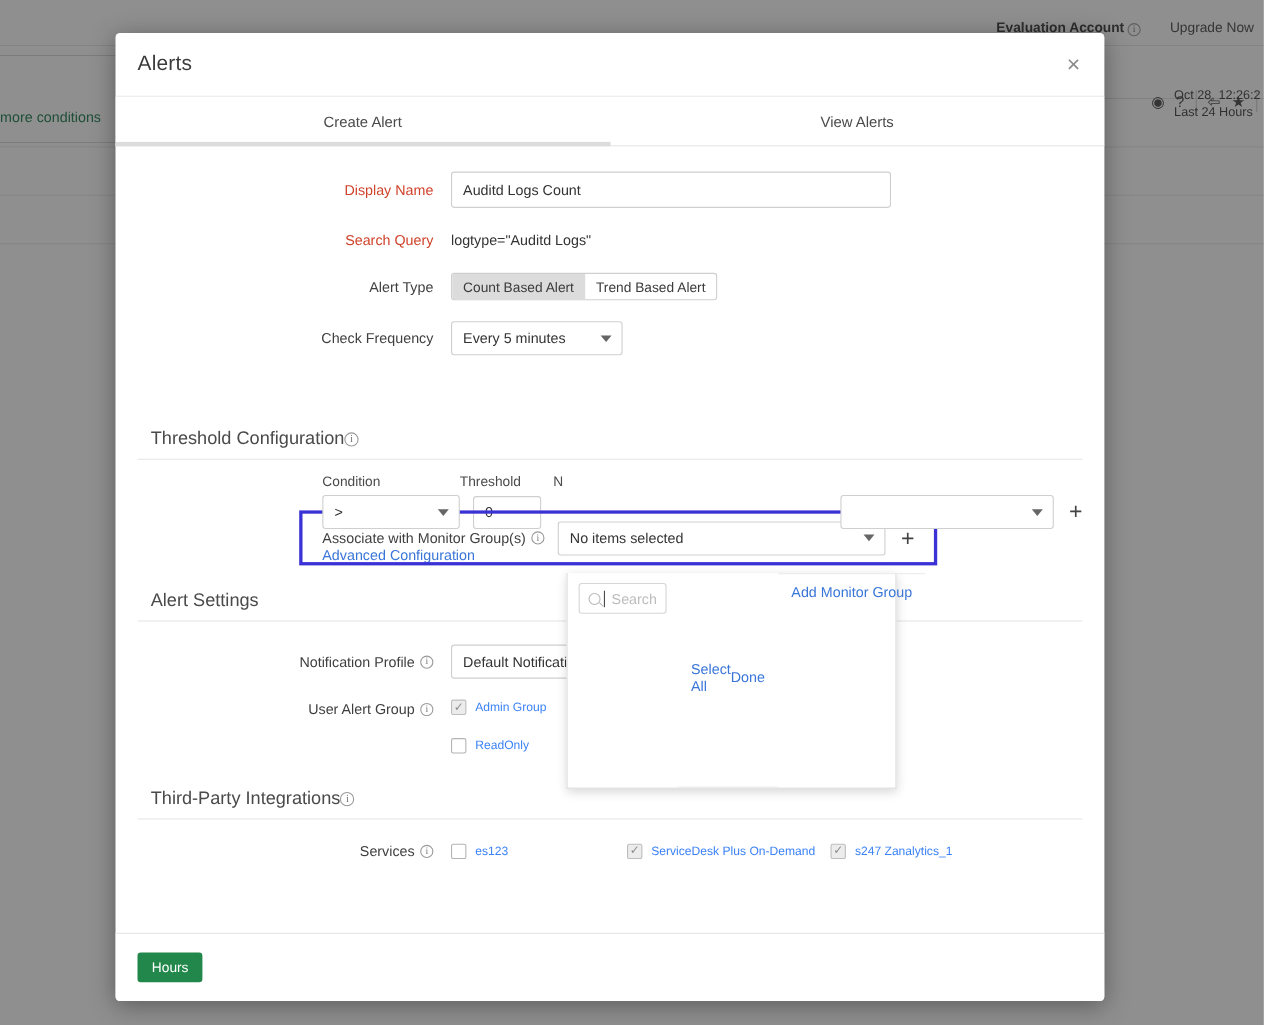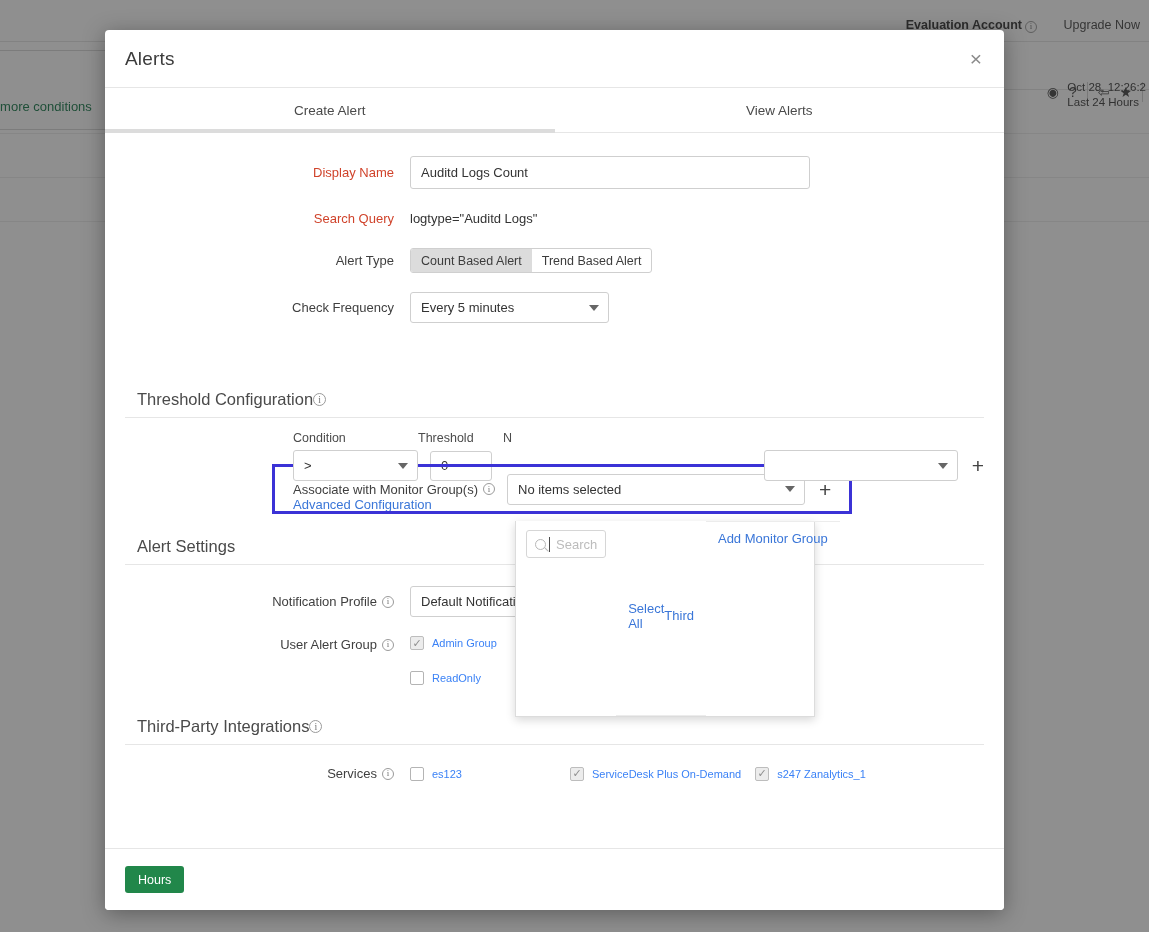--- a/index.html
+++ b/index.html
@@ -334,21 +334,21 @@
     <div class="form-row" style="margin-top:22px;">
       <div class="lbl">Alert Type</div>
       <div class="seg">
         <div class="on">Count Based Alert</div>
         <div>Trend Based Alert</div>
       </div>
     </div>
 
     <div class="form-row" style="margin-top:19px;">
       <div class="lbl">Check Frequency</div>
-      <div class="sel" style="width:199px;">
+      <div class="sel" style="width:156px;">
         <span>Every 5 minutes</span>
         <span class="caret"></span>
       </div>
     </div>
 
     <div id="assoc-row">
       <div class="lbl">
         <span>Associate with Monitor Group(s)</span>
         <span class="info-dot">i</span>
       </div>
@@ -465,21 +465,21 @@
     <div id="ms-panel">
       <div id="ms-search-wrap">
         <div id="ms-search">
           <span class="mag"></span>
           <span class="caret-bar"></span>
           <span class="ph">Search</span>
         </div>
       </div>
       <div id="ms-actions">
         <span>Select All</span>
-        <span>Third</span>
+        <span>Done</span>
       </div>
       <div id="ms-list">
         <div class="item">Applogs</div>
       </div>
       <div id="ms-footer">
         <span>Add Monitor Group</span>
       </div>
     </div>
 
   </div>

